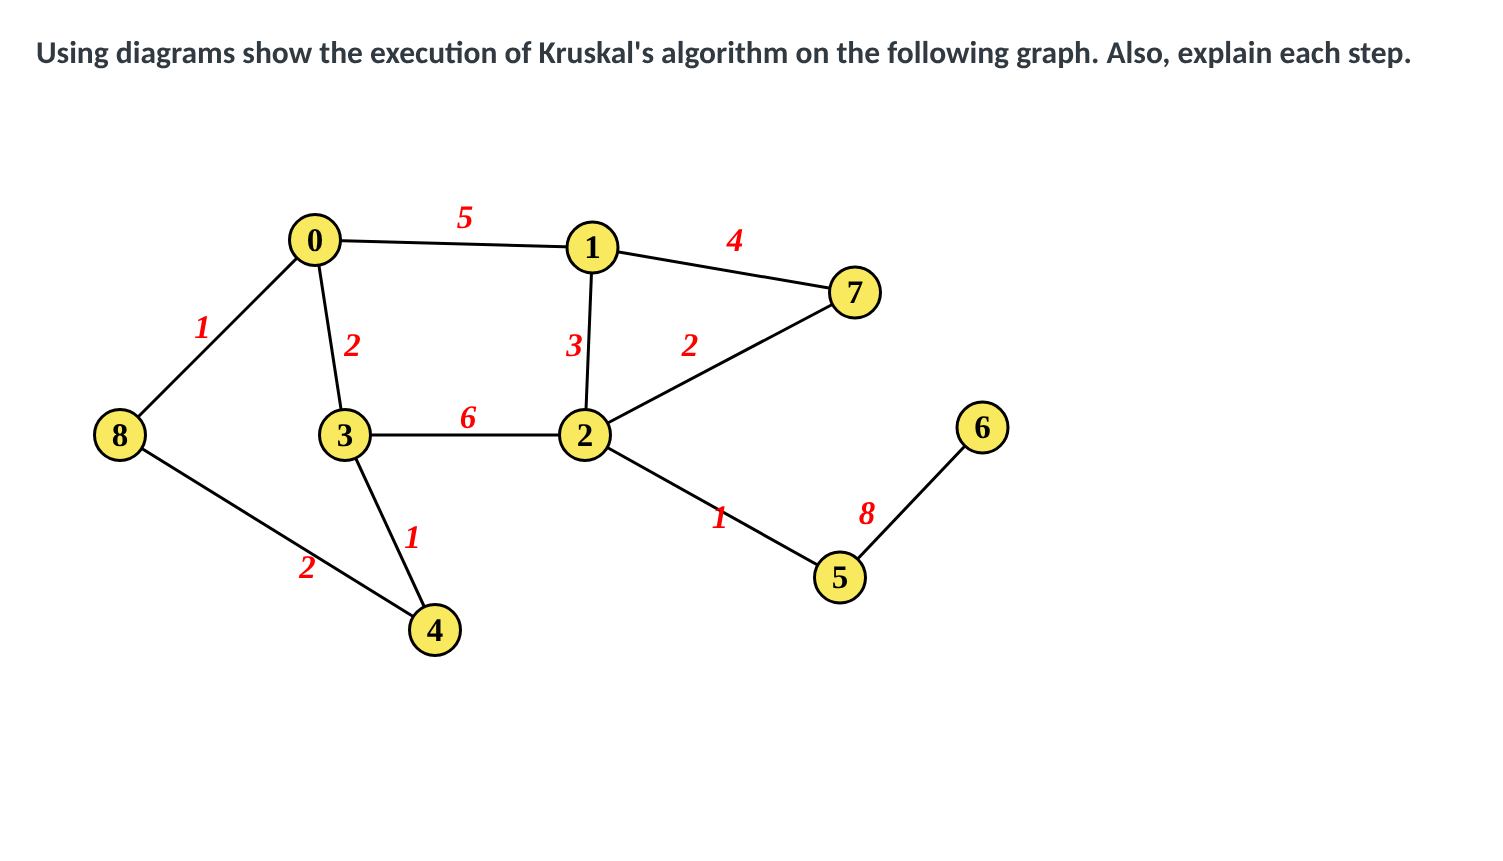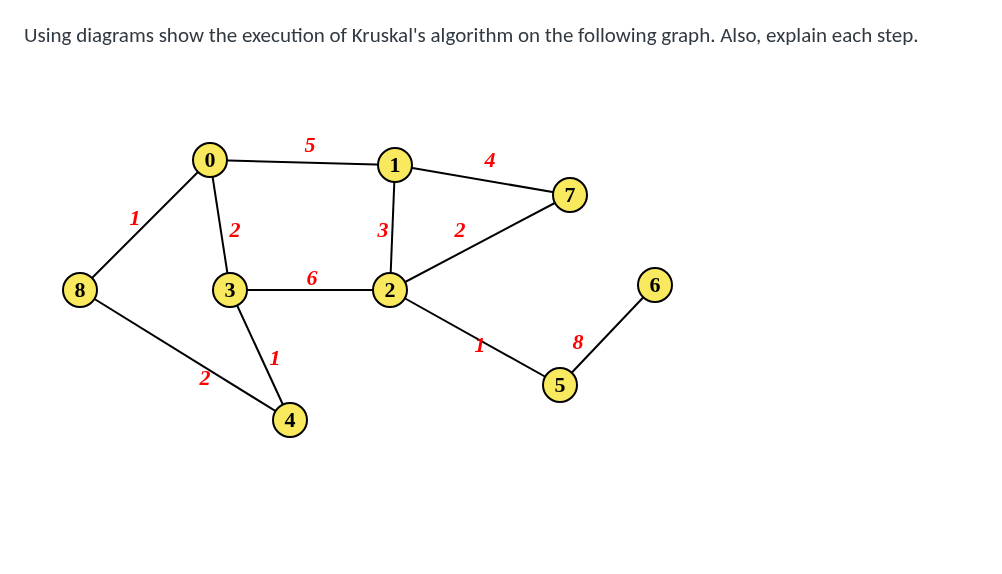--- a/index.html
+++ b/index.html
@@ -8,21 +8,21 @@
       background: #ffffff;
       width: 1002px;
       height: 574px;
       position: relative;
       padding: 18px 24px;
     }
     .question-text {
       font-size: 21px;
       color: #313941;
       line-height: 1.7;
-      font-weight: 400;
+      font-weight: 700;
     }
     .graph-container {
       position: absolute;
       left: 50px;
       top: 110px;
       width: 680px;
       height: 380px;
     }
     .node {
       position: absolute;

